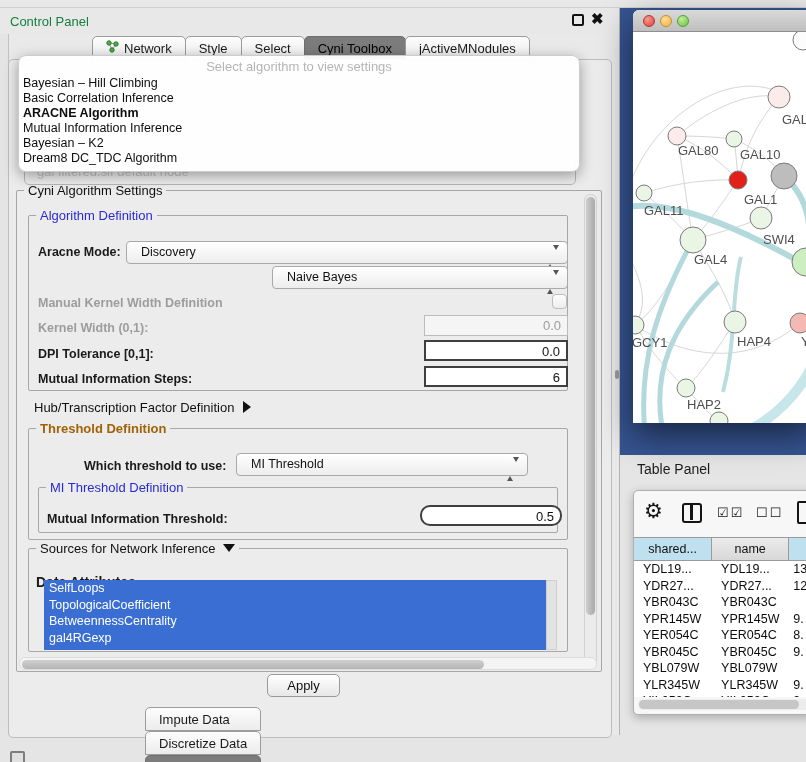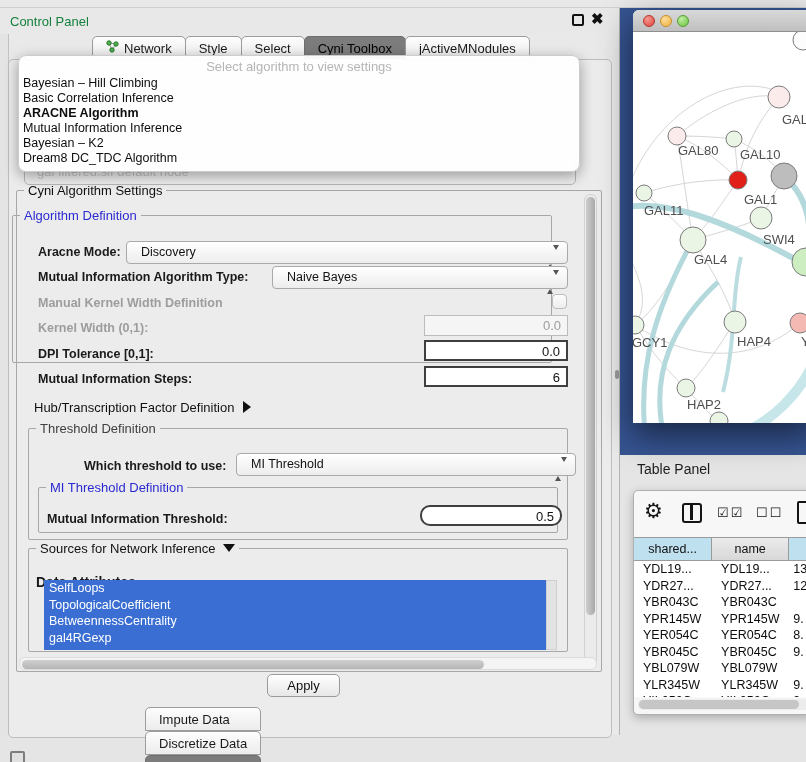--- a/index.html
+++ b/index.html
@@ -27,21 +27,21 @@
          background:linear-gradient(#fdfdfd,#ececec); display:flex; align-items:center; gap:5px; }
   .tab.selected { background:#7c7c7c; color:#000000; border-color:#6f6f6f;align-items:center; }
 
   #main-panel { position:absolute; left:8px; top:51px; width:604px; height:679px;
                 background:#ececec; border:1px solid #bdbdbd; border-radius:5px; }
 
   
   .fs { position:absolute; border:1px solid #a7a7a7; border-radius:2px; }
   .fs > .legend { position:absolute; top:-8px; left:7px; background:#ececec; padding:0 4px; font-size:13px; color:#111; white-space:nowrap; }
   .legend.blue { color:#2a2ad2; }
-  .legend.green { color:#404040; }
+  .legend.green { color:#a16207;font-weight:bold; }
 
   .lbl { position:absolute; font-size:12.5px; font-weight:bold; color:#1a1a1a; white-space:nowrap; }
   .lbl.disabled { color:#9d9d9d; }
 
   .combo { position:absolute; height:23px; border:1px solid #a9a9a9; border-radius:4px;
            background:linear-gradient(#ffffff,#ededed); font-size:12.5px; color:#111;
            line-height:21px; padding-left:14px; }
   .spin { position:absolute; right:8px; top:5px; }
   .spin .up   { width:0;height:0;border-left:3.5px solid transparent;border-right:3.5px solid transparent;border-bottom:5px solid #555; margin-bottom:2px;}
   .spin .down { width:0;height:0;border-left:3.5px solid transparent;border-right:3.5px solid transparent;border-top:5px solid #555;}
@@ -184,29 +184,28 @@
   </div>
 
   <div id="ghost-combo">
     <span>gal filtered.sif default node</span>
   </div>
 
   <div class="fs" style="left:16px; top:190px; width:586px; height:482px;">
     <span class="legend">Cyni Algorithm Settings</span>
   </div>
 
-  <div class="fs" style="left:12px; top:215px; width:540px; height:148px;padding-left:28px;">
+  <div class="fs" style="left:28px; top:215px; width:540px; height:176px;padding-left:28px;">
     <span class="legend blue">Algorithm Definition</span>
   </div>
   <div class="lbl" style="left:38px; top:245px;">Aracne Mode:</div>
   <div class="combo" style="left:126px; top:241px; width:442px;">
     <span>Discovery</span>
     <span class="spin"><span class="up"></span><span class="down"></span></span>
   </div>
-  <div class="lbl" style="left:38px; top:270px;">Mutual Information Algorithm Type:</div>
   <div class="combo" style="left:272px; top:266px; width:296px;">
     <span>Naive Bayes</span>
     <span class="spin"><span class="up"></span><span class="down"></span></span>
   </div>
   <div class="lbl disabled" style="left:38px; top:296px;">Manual Kernel Width Definition</div>
   <div class="checkbox" style="left:552px; top:294px;"></div>
   <div class="lbl disabled" style="left:38px; top:321px;">Kernel Width (0,1):</div>
   <div class="field disabled" style="left:424px; top:315px; width:144px;">0.0</div>
   <div class="lbl" style="left:38px; top:347px;">DPI Tolerance [0,1]:</div>
   <div class="field" style="left:424px; top:340px; width:144px;">0.0</div>
@@ -214,21 +213,21 @@
   <div class="field" style="left:424px; top:366px; width:144px;">6</div>
 
   <div style="position:absolute; left:34px; top:400px; font-size:13px; color:#111;">
     <span>Hub/Transcription Factor Definition</span><span class="tri-right"></span>
   </div>
 
   <div class="fs" style="left:28px; top:428px; width:540px; height:112px;">
     <span class="legend green">Threshold Definition</span>
   </div>
   <div class="lbl" style="left:84px; top:459px;">Which threshold to use:</div>
-  <div class="combo" style="left:236px; top:453px; width:340px;">
+  <div class="combo" style="left:236px; top:453px; width:292px;">
     <span>MI Threshold</span>
     <span class="spin"><span class="up"></span><span class="down"></span></span>
   </div>
   <div class="fs" style="left:38px; top:487px; width:520px; height:46px;">
     <span class="legend blue">MI Threshold Definition</span>
   </div>
   <div class="lbl" style="left:47px; top:512px;">Mutual Information Threshold:</div>
   <div class="field" style="left:420px; top:505px; width:142px;border-radius:10px;">0.5</div>
 
   <div class="fs" style="left:28px; top:548px; width:540px; height:104px;">

